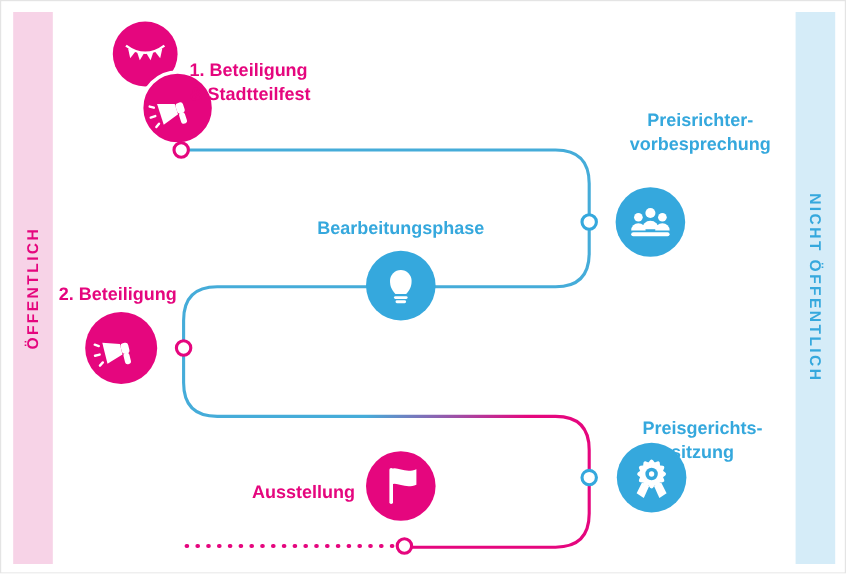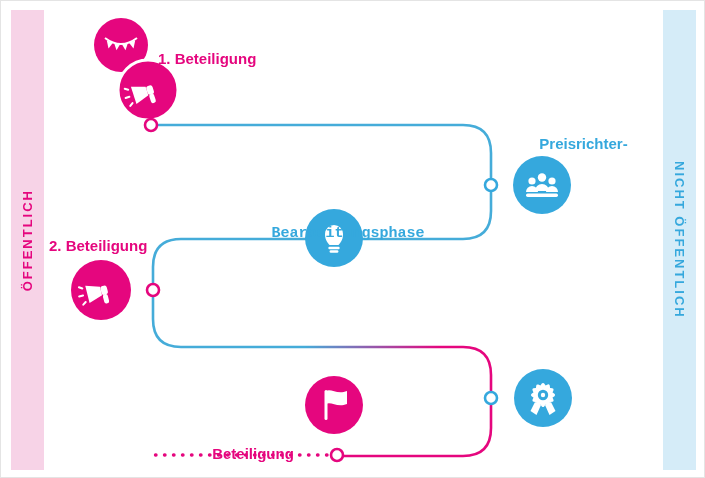--- a/index.html
+++ b/index.html
@@ -23,21 +23,21 @@
     font-size:13px;font-weight:bold;letter-spacing:2px;white-space:nowrap;
   }
   .flip{transform:rotate(180deg);}
   .pink-col{color:var(--pink);}
   .blue-col{color:var(--blue);}
   .wires{position:absolute;left:0;top:0;}
   .lbl{
     position:absolute;
     font-size:15px;font-weight:bold;line-height:20px;
   }
-  .lbl.centered{text-align:center;margin-top:43px;}
+  .lbl.centered{text-align:center;}
   .node-pink{fill:var(--pink);}
   .node-blue{fill:var(--blue);}
   .wire{fill:none;stroke-width:2.6px;}
   .wire.teal{stroke:var(--teal-line);}
   .wire.pinkw{stroke:var(--pink);}
   .dotted{stroke-dasharray:0.5 8.5;stroke-linecap:round;stroke-width:3.4px;}
   .ring{fill:#fff;stroke-width:2.6px;}
   .ring.pinkr{stroke:var(--pink);}
   .ring.bluer{stroke:var(--blue);}
   .stop-teal{stop-color:var(--teal-line);}
@@ -152,32 +152,38 @@
 
     <circle class="ring pinkr" cx="150" cy="124" r="6"></circle>
     <circle class="ring bluer" cx="490" cy="184" r="6"></circle>
     <circle class="ring pinkr" cx="152" cy="289" r="6"></circle>
     <circle class="ring bluer" cx="490" cy="397" r="6"></circle>
     <circle class="ring pinkr" cx="336" cy="454" r="6"></circle>
   </svg>
 
   <div class="lbl pink-col" style="left:157px;top:32px;margin-top:16px;">
     <div>1. Beteiligung</div>
+    <div>&amp; Stadtteilfest</div>
   </div>
 
   <div class="lbl blue-col centered" style="left:500px;top:90px;width:165px;">
     <div>Preisrichter-</div>
+    <div>vorbesprechung</div>
   </div>
 
-  <div class="lbl blue-col centered" style="left:259px;top:180px;width:176px;font-family:Liberation Mono, monospace;">
+  <div class="lbl blue-col centered" style="left:245px;top:180px;width:176px;">
     <div>Bearbeitungsphase</div>
   </div>
 
   <div class="lbl pink-col" style="left:48px;top:235px;text-align:center;">
     <div>2. Beteiligung</div>
   </div>
 
+  <div class="lbl blue-col centered" style="left:512px;top:347px;width:145px;">
+    <div>Preisgerichts-</div>
+    <div>sitzung</div>
+  </div>
 
   <div class="lbl pink-col centered" style="left:196px;top:400px;width:112px;">
-    <div>Beteiligung</div>
+    <div>Ausstellung</div>
   </div>
 
 </div>
 
 </body></html>

